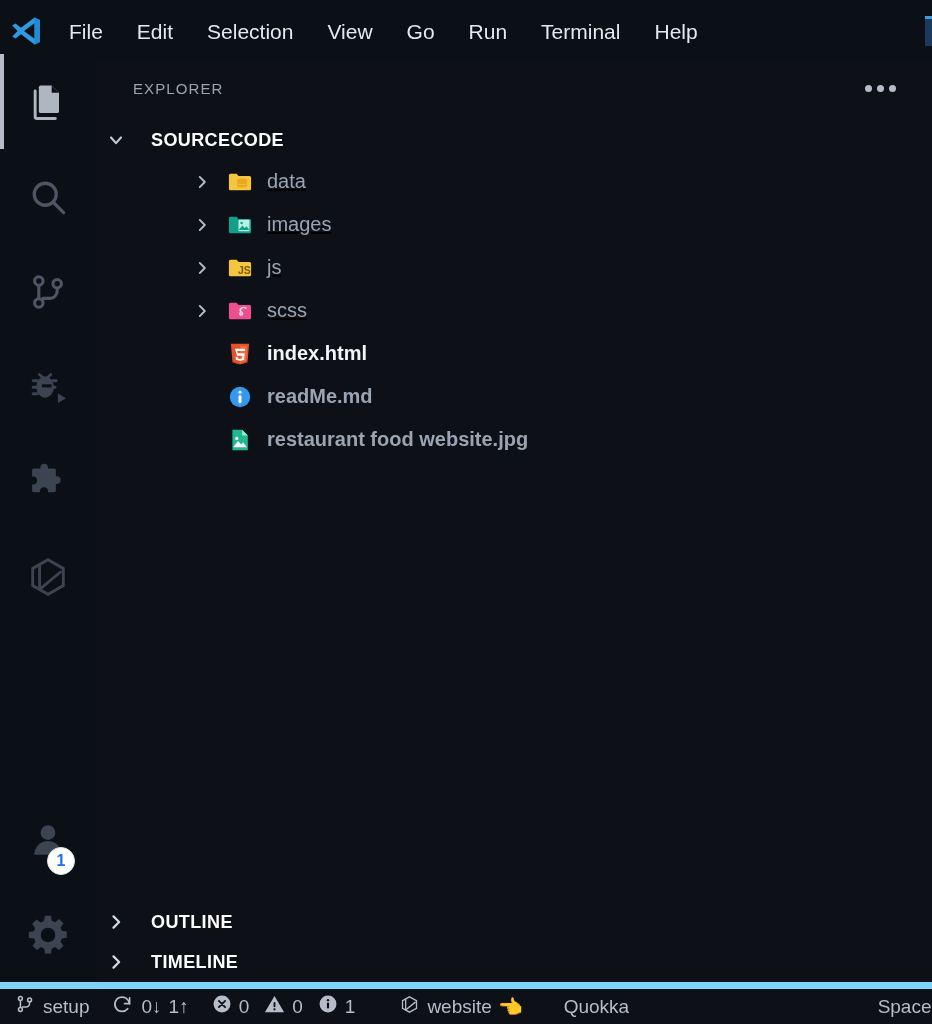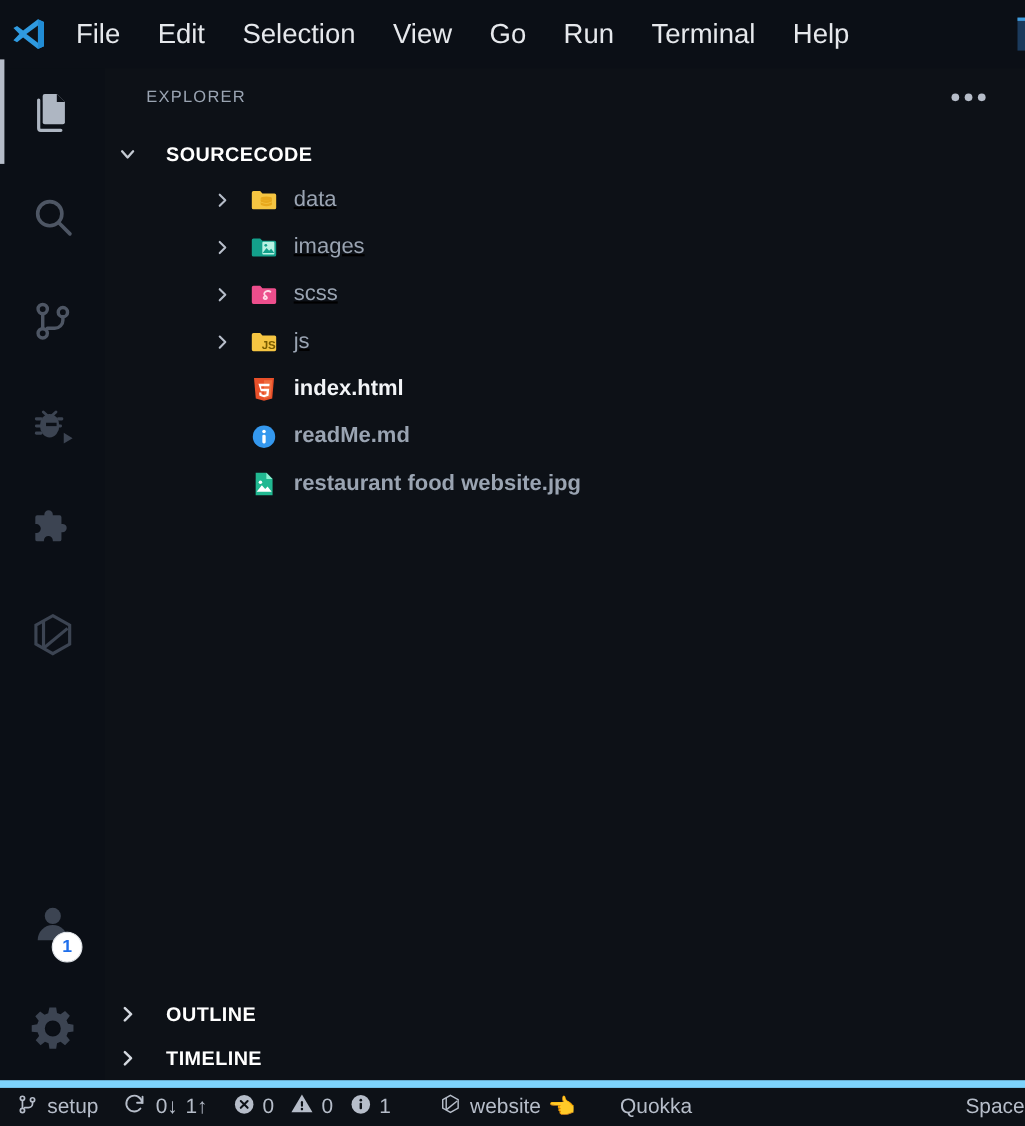--- a/index.html
+++ b/index.html
@@ -16,21 +16,21 @@
     background:#0b0f16;
     display:flex; align-items:center;
   }
   .vscode-logo{
     width:52px; height:62px;
     display:flex; align-items:center; justify-content:center;
     flex:0 0 auto;
   }
   .menu-list{ display:flex; align-items:center; height:62px; }
   .menu-item{
-    color:#e6e8ec; font-size:25px; line-height:1;
+    color:#e6e8ec; font-size:21px; line-height:1;
     padding:0 17px; white-space:nowrap; cursor:default;
   }
   .titlebar-right{
     position:absolute; right:0; top:0; height:62px; width:18px;
     display:flex; align-items:center; justify-content:flex-end;
   }
   .tab-stub{
     width:7px; height:30px; background:#1b3a5c;
     border-top:3px solid #3f9bdc;
   }
@@ -315,40 +315,40 @@
     </div>
 
     <div class="row folder">
       <span class="chev">
         <svg width="18" height="18" viewBox="0 0 16 16" fill="none" stroke="#b6bdc9" stroke-width="1.7" stroke-linecap="round" stroke-linejoin="round">
             <path d="M6 3.5 L10.5 8 L6 12.5"></path>
           </svg>
       </span>
       <span class="ficon">
         <svg width="28" height="28" viewBox="0 0 24 24">
+          <path d="M2.5 6.2 a1.3 1.3 0 0 1 1.3-1.3 H9 l1.8 1.9 h9.4 a1.3 1.3 0 0 1 1.3 1.3 v9.7 a1.3 1.3 0 0 1-1.3 1.3 H3.8 a1.3 1.3 0 0 1-1.3-1.3 Z" fill="#f5c542"></path>
+          <text x="10.2" y="17.4" font-family="Liberation Sans, sans-serif" font-size="9" font-weight="bold" fill="#7a5c00">JS</text>
+        </svg>
+      </span>
+      <span class="fname">js</span>
+    </div>
+
+    <div class="row folder">
+      <span class="chev">
+        <svg width="18" height="18" viewBox="0 0 16 16" fill="none" stroke="#b6bdc9" stroke-width="1.7" stroke-linecap="round" stroke-linejoin="round">
+            <path d="M6 3.5 L10.5 8 L6 12.5"></path>
+          </svg>
+      </span>
+      <span class="ficon">
+        <svg width="28" height="28" viewBox="0 0 24 24">
           <path d="M2.5 6.2 a1.3 1.3 0 0 1 1.3-1.3 H9 l1.8 1.9 h9.4 a1.3 1.3 0 0 1 1.3 1.3 v9.7 a1.3 1.3 0 0 1-1.3 1.3 H3.8 a1.3 1.3 0 0 1-1.3-1.3 Z" fill="#ed4e8c"></path>
           <path d="M17 9.6 c-1-.9-3.1-.7-4.2 .3 c-1.2 1.1-.5 2.3 .5 3 c.9 .7 1.3 1.2 .8 1.9 c-.5 .7-1.8 .6-2.2 .1 c-.4-.5 0-1.2 .6-1.4" fill="none" stroke="#ffd9e7" stroke-width="1.4" stroke-linecap="round"></path>
         </svg>
       </span>
       <span class="fname">scss</span>
-    </div>
-
-    <div class="row folder">
-      <span class="chev">
-        <svg width="18" height="18" viewBox="0 0 16 16" fill="none" stroke="#b6bdc9" stroke-width="1.7" stroke-linecap="round" stroke-linejoin="round">
-            <path d="M6 3.5 L10.5 8 L6 12.5"></path>
-          </svg>
-      </span>
-      <span class="ficon">
-        <svg width="28" height="28" viewBox="0 0 24 24">
-          <path d="M2.5 6.2 a1.3 1.3 0 0 1 1.3-1.3 H9 l1.8 1.9 h9.4 a1.3 1.3 0 0 1 1.3 1.3 v9.7 a1.3 1.3 0 0 1-1.3 1.3 H3.8 a1.3 1.3 0 0 1-1.3-1.3 Z" fill="#f5c542"></path>
-          <text x="10.2" y="17.4" font-family="Liberation Sans, sans-serif" font-size="9" font-weight="bold" fill="#7a5c00">JS</text>
-        </svg>
-      </span>
-      <span class="fname">js</span>
     </div>
 
     <div class="row file">
       <span class="chev"></span>
       <span class="ficon">
         <svg width="26" height="26" viewBox="0 0 24 24">
           <path d="M3.6 2.5 h16.8 l-1.5 17.2 L12 21.6 L5.1 19.7 Z" fill="#e8502a"></path>
           <path d="M12 4.4 v15.4 l5.6-1.6 1.2-13.8 Z" fill="#f06c3e"></path>
           <path d="M7.3 7.2 h9.4 l-.2 2.1 H9.6 l.15 2.1 h6.6 l-.55 6-3.8 1.1 -3.8-1.1-.25-2.8 h1.9 l.12 1.4 2 .6 2-.6 .22-2.5 H9.3 Z" fill="#ffffff"></path>
         </svg>

